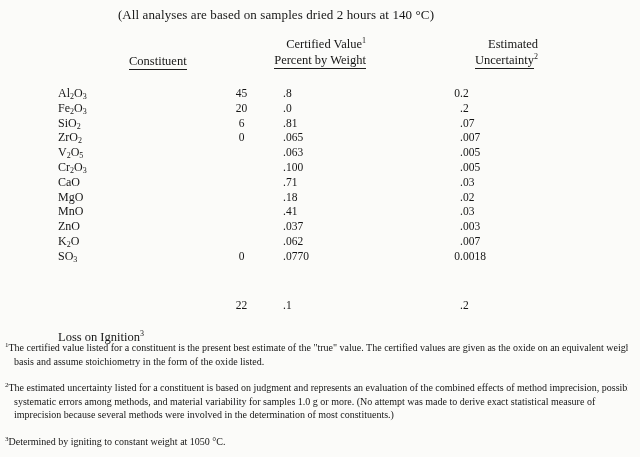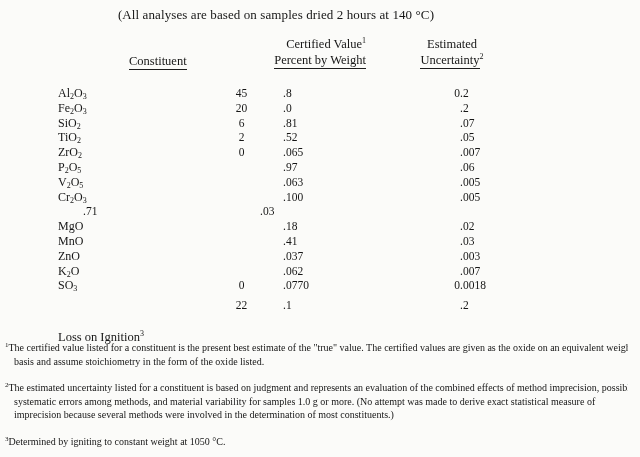--- a/index.html
+++ b/index.html
@@ -13,21 +13,21 @@
   .doc{position:relative;width:628px;height:457px;overflow:hidden;}
 
   .title{
     position:absolute;top:7px;left:0;width:552px;
     text-align:center;font-size:13px;letter-spacing:.1px;
   }
 
   
   .h-col1{position:absolute;left:85px;top:54px;font-size:12.5px;margin-left:44px;}
   .h-col2{position:absolute;left:200px;top:37px;width:166px;text-align:right;font-size:12.5px;line-height:15.5px;}
-  .h-col3{position:absolute;left:366px;top:37px;width:172px;text-align:center;font-size:12.5px;line-height:15.5px;}
+  .h-col3{position:absolute;left:366px;top:37px;width:172px;text-align:right;font-size:12.5px;line-height:15.5px;}
   .ul{border-bottom:1px solid #1c1c1c;padding-bottom:1px;}
   sup{font-size:8px;line-height:0;vertical-align:super;}
   sub{font-size:8px;line-height:0;vertical-align:-2px;}
 
   
   .rows{position:absolute;left:0;width:640px;}
   #rows{top:86px;}
   #summary{top:298px;}
   .row{display:flex;height:14.8px;line-height:14.8px;}
   .c1{width:200px;padding-left:58px;box-sizing:border-box;font-size:12px;white-space:nowrap;}
@@ -99,53 +99,31 @@
         <div class="c2">
           <span class="ip">6</span>
           <span class="fp">.81</span>
         </div>
         <div class="c3">
           <span class="ip"></span>
           <span class="fp">.07</span>
         </div>
       </div>
       <div class="row">
-        <div class="c1">TiO<sub>2</sub></div>
-        <div class="c2">
-          <span class="ip">2</span>
-          <span class="fp">.52</span>
-        </div>
-        <div class="c3">
-          <span class="ip"></span>
-          <span class="fp">.05</span>
-        </div>
-      </div>
-      <div class="row">
         <div class="c1">ZrO<sub>2</sub></div>
         <div class="c2">
           <span class="ip">0</span>
           <span class="fp">.065</span>
         </div>
         <div class="c3">
           <span class="ip"></span>
           <span class="fp">.007</span>
         </div>
       </div>
       <div class="row">
-        <div class="c1">P<sub>2</sub>O<sub>5</sub></div>
-        <div class="c2">
-          <span class="ip"></span>
-          <span class="fp">.97</span>
-        </div>
-        <div class="c3">
-          <span class="ip"></span>
-          <span class="fp">.06</span>
-        </div>
-      </div>
-      <div class="row">
         <div class="c1">V<sub>2</sub>O<sub>5</sub></div>
         <div class="c2">
           <span class="ip"></span>
           <span class="fp">.063</span>
         </div>
         <div class="c3">
           <span class="ip"></span>
           <span class="fp">.005</span>
         </div>
       </div>
@@ -154,20 +132,21 @@
         <div class="c2">
           <span class="ip"></span>
           <span class="fp">.100</span>
         </div>
         <div class="c3">
           <span class="ip"></span>
           <span class="fp">.005</span>
         </div>
       </div>
       <div class="row">
+        <div class="c1">CaO</div>
         <div class="c2">
           <span class="ip"></span>
           <span class="fp">.71</span>
         </div>
         <div class="c3">
           <span class="ip"></span>
           <span class="fp">.03</span>
         </div>
       </div>
       <div class="row">

